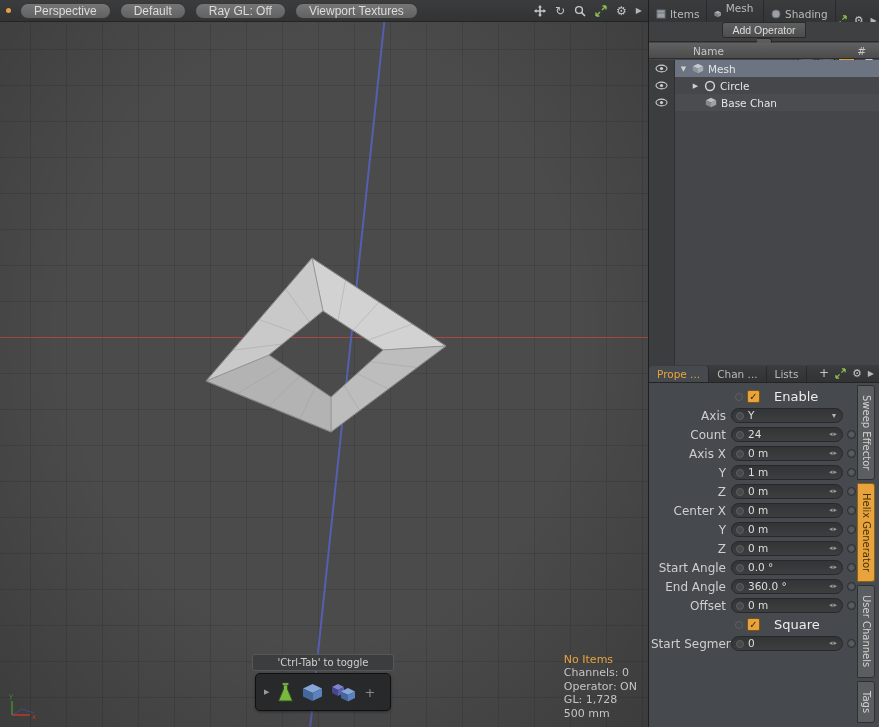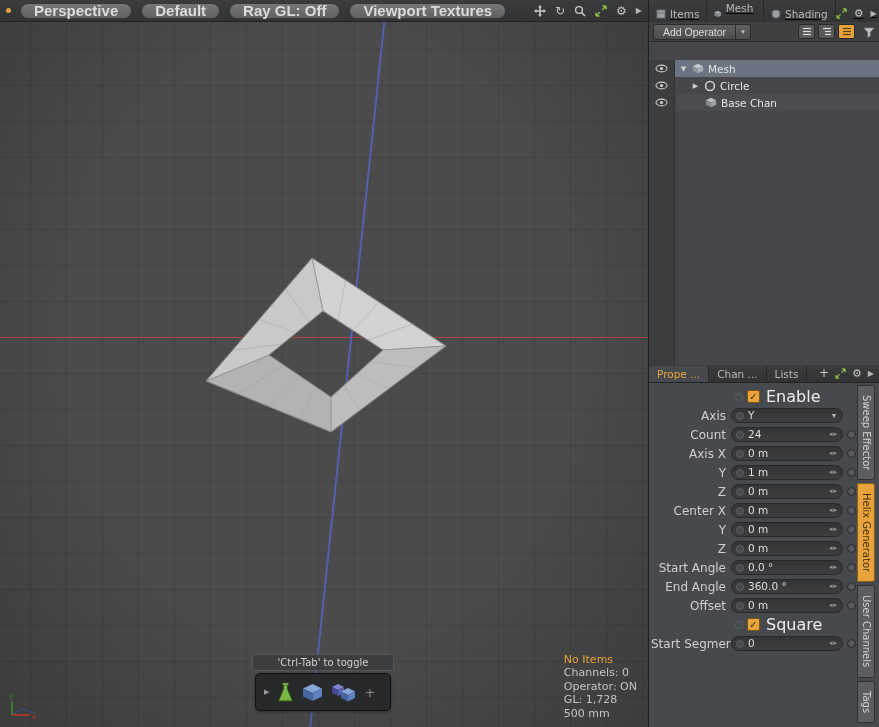--- a/index.html
+++ b/index.html
@@ -7,21 +7,21 @@
   .app{position:relative;width:879px;height:727px;background:#2e2e2e;
        font-family:"DejaVu Sans","Liberation Sans",sans-serif;overflow:hidden;
        -webkit-font-smoothing:antialiased;}
 
   
   .viewport{position:absolute;left:0;top:0;width:649px;height:727px;background:#4a4a4a;border-right:1px solid #1f1f1f;}
   .vp-toolbar{position:absolute;left:0;top:0;width:100%;height:22px;background:linear-gradient(#3a3c3e,#313335);
               border-bottom:1px solid #242424;display:flex;align-items:center;padding:0 6px;gap:9px;z-index:6;}
   .accent-dot{width:5px;height:5px;border-radius:50%;background:#e8a33d;flex:none;}
   .vp-btn{background:linear-gradient(#767676,#616161);border:1px solid #383838;border-radius:9px;
-          color:#dcdcdc;font-size:15px;height:16px;line-height:14px;padding:0 13px;white-space:nowrap;font-weight:bold;}
+          color:#dcdcdc;font-size:12px;height:16px;line-height:14px;padding:0 13px;white-space:nowrap;}
   .vp-tools{margin-left:auto;display:flex;align-items:center;gap:9px;color:#c6c6c6;}
   .vp-tools .glyph{font-size:12px;line-height:12px;}
   .vp-tools svg{display:block;}
   .tiny-arrow{font-size:8px;color:#b5b5b5;}
 
   .vp-canvas{position:absolute;left:0;top:22px;right:0;bottom:0;background-color:#4b4b4b;
     background-image:
       linear-gradient(rgba(0,0,0,0.10) 1px, transparent 1px),
       linear-gradient(90deg, rgba(0,0,0,0.10) 1px, transparent 1px);
     background-size:36px 36px;background-position:-6px -9px;overflow:hidden;}
@@ -40,28 +40,28 @@
   .hud-play{font-size:7px;color:#9a9a9a;}
   .hud-plus{font-size:13px;color:#8a8a8a;}
 
   .vp-status{position:absolute;right:11px;bottom:7px;text-align:left;font-size:11px;color:#c4c4c4;line-height:13.5px;}
   .vp-status .no-items{color:#e8a33d;}
 
   
   .rpanel{position:absolute;left:649px;top:0;width:230px;height:727px;background:#44464a;}
 
   .rtabs{position:absolute;left:0;top:0;width:100%;height:28px;background:linear-gradient(#3a3c3e,#313335);
-         border-bottom:1px solid #242424;display:flex;align-items:center;text-decoration:underline;}
+         border-bottom:1px solid #242424;display:flex;align-items:flex-end;}
   .rtab{display:flex;align-items:center;gap:4px;height:100%;padding:0 7px;border-right:1px solid #28292b;
         color:#b9b9b9;font-size:10.5px;}
   .rtabs-icons{margin-left:auto;display:flex;align-items:center;gap:7px;padding-right:5px;color:#c6c6c6;}
   .rtabs-icons .glyph{font-size:11px;}
 
   .op-row{position:absolute;left:0;top:22px;width:100%;height:20px;background:#3e4042;border-bottom:1px solid #2b2b2b;
-          display:flex;align-items:center;padding:0 4px;}
+          display:flex;align-items:center;padding:0 4px;flex-direction:column;}
   .op-btn{background:linear-gradient(#5f5f5f,#4d4d4d);border:1px solid #2b2b2b;border-radius:3px 0 0 3px;
           color:#ddd;font-size:10.5px;height:16px;line-height:14px;padding:0 9px;}
   .op-arrow{background:linear-gradient(#5f5f5f,#4d4d4d);border:1px solid #2b2b2b;border-left:none;border-radius:0 3px 3px 0;
             width:15px;height:16px;color:#ccc;font-size:7px;text-align:center;line-height:15px;}
   .op-icons{margin-left:auto;display:flex;align-items:center;gap:3px;}
   .mini-btn{width:17px;height:15px;border:1px solid #27292b;background:#57595b;border-radius:2px;
             display:flex;align-items:center;justify-content:center;}
   .mini-btn.active{background:#e8a33d;}
   .funnel{margin-left:5px;}
 
@@ -98,21 +98,21 @@
   .ctl-field,.ctl-drop{position:relative;width:112px;height:15px;background:linear-gradient(#323436,#3c3e40);
       border:1px solid #26282a;border-radius:8px;display:flex;align-items:center;color:#dedede;font-size:10.5px;flex:none;}
   .mini-circle{width:8px;height:8px;border-radius:50%;background:#46494d;border:1px solid #5d6063;margin:0 4px 0 4px;flex:none;}
   .ctl-value{flex:1;line-height:13px;overflow:hidden;white-space:nowrap;}
   .mini-arrows{display:flex;gap:1px;padding-right:5px;color:#97999c;font-size:7px;line-height:7px;}
   .drop-caret{padding-right:6px;color:#b9bbbd;font-size:8px;}
   .knob{width:9px;height:9px;border-radius:50%;background:radial-gradient(#5d6064,#46494d);border:1px solid #2b2d2f;margin-left:4px;flex:none;}
   .ctl-check{display:flex;align-items:center;gap:0;}
   .checkbox{width:13px;height:13px;background:#e8a33d;border:1px solid #7a5510;border-radius:2px;color:#3c2c05;
             font-size:10px;font-weight:bold;text-align:center;line-height:12px;margin-right:6px;}
-  .check-label{color:#ececec;font-size:16px;}
+  .check-label{color:#ececec;font-size:13px;margin-left:8px;}
 
   .side-tabs{position:absolute;right:1px;top:385px;width:21px;display:flex;flex-direction:column;gap:3px;align-items:flex-start;}
   .side-tab{writing-mode:vertical-rl;width:18px;font-size:10px;color:#d2d2d2;background:#5b5e61;border:1px solid #2d2f31;
             border-radius:0 3px 3px 0;padding:9px 2px;text-align:center;white-space:nowrap;}
   .side-tab.active{background:#e8a33d;color:#42300a;border-color:#8a6216;}
 </style>
 </head>
 <body>
 
 <div class="app">
@@ -283,20 +283,24 @@
                 <line x1="1" y1="7.5" x2="9" y2="7.5"></line>
               </g>
             </svg>
         </span>
         <svg class="funnel" width="12" height="12" viewBox="0 0 12 12">
           <path d="M1 2 H11 L7.2 6.2 V10 L4.8 11.3 V6.2 Z" fill="#c3c7cb" stroke="#7e8286" stroke-width="0.7"></path>
         </svg>
       </span>
     </div>
 
+    <div class="list-header">
+      <span class="hname">Name</span>
+      <span class="hnum">#</span>
+    </div>
 
     <div class="list-body">
       <div class="eye-col">
         <div class="eye-cell">
           <svg width="13" height="9" viewBox="0 0 13 9">
               <ellipse cx="6.5" cy="4.5" rx="5.5" ry="3.4" fill="none" stroke="#cfcfcf" stroke-width="1.1"></ellipse>
               <circle cx="6.5" cy="4.5" r="1.6" fill="#cfcfcf"></circle>
             </svg>
         </div>
         <div class="eye-cell">

